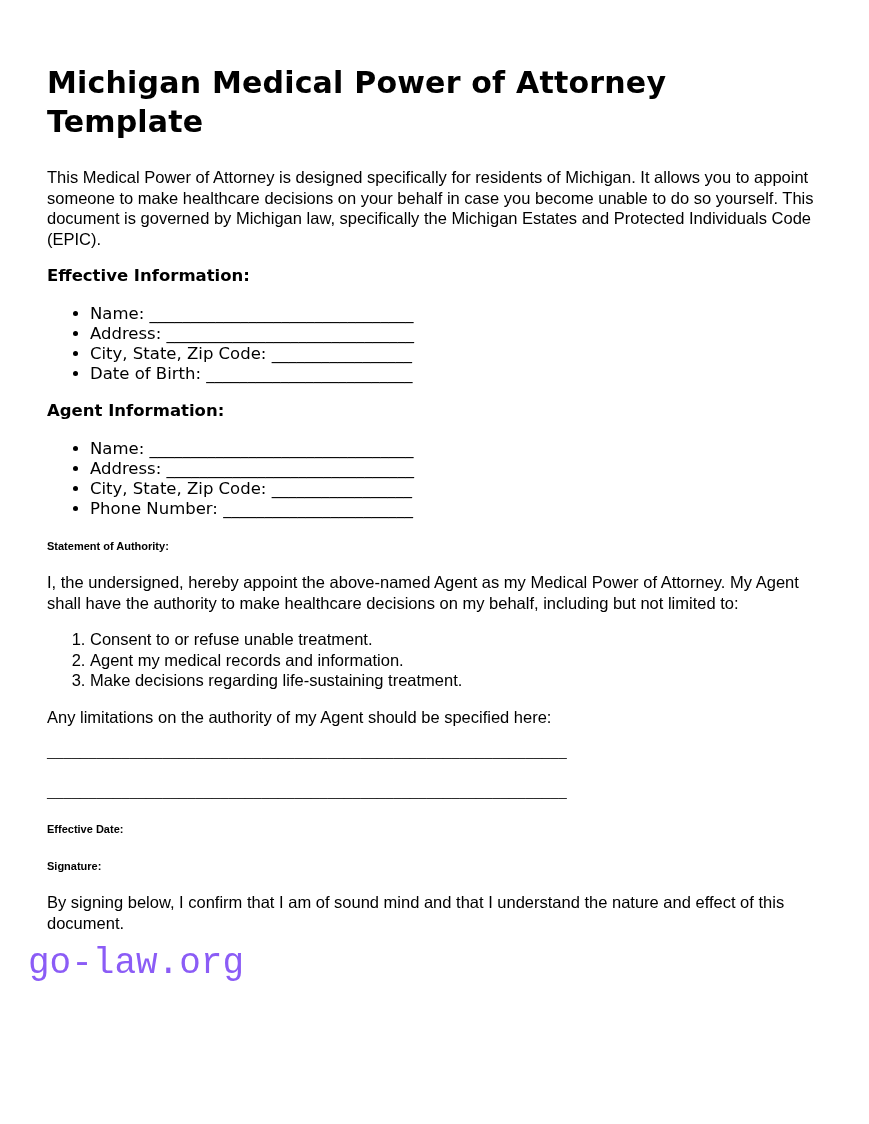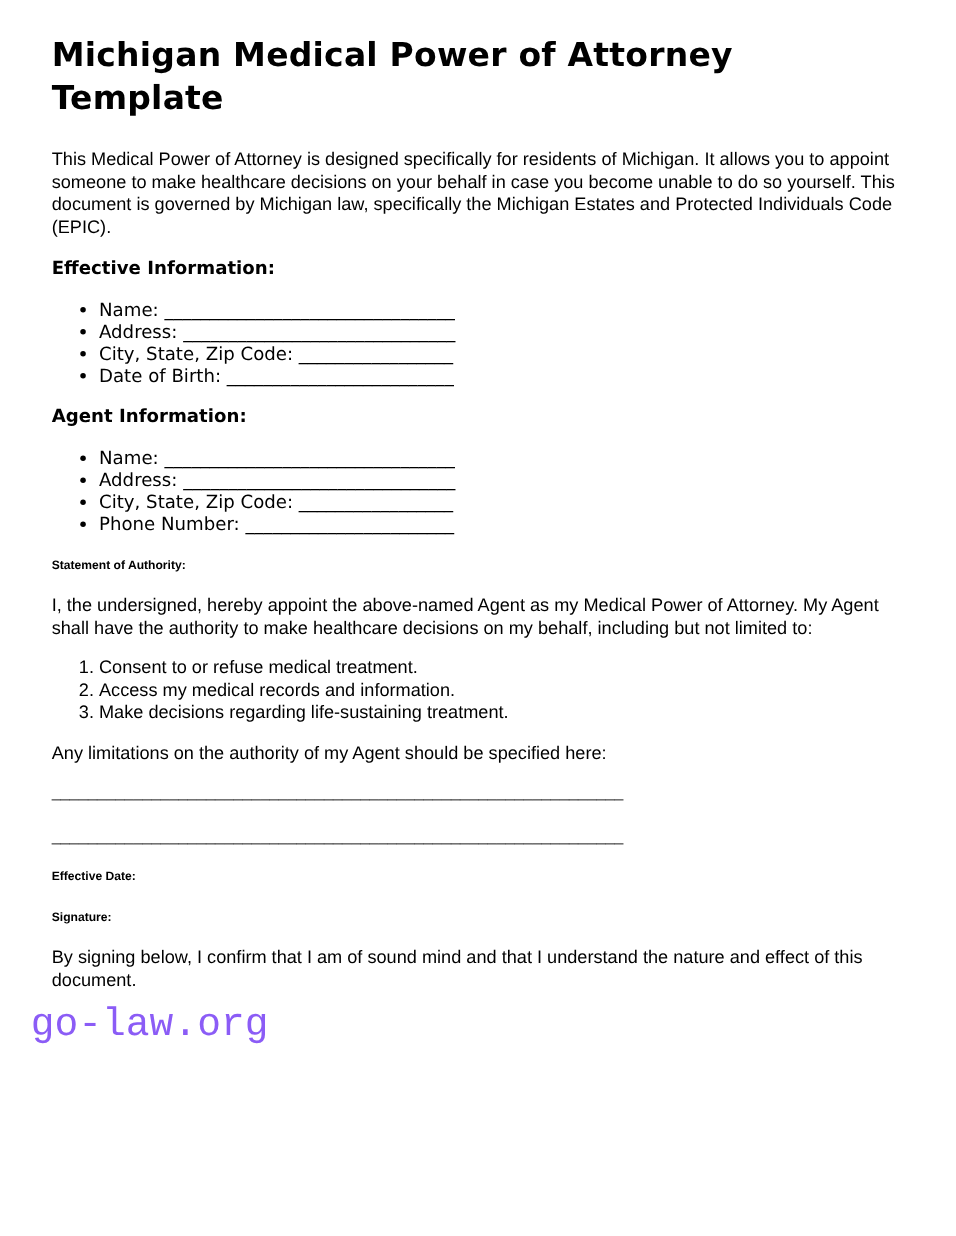--- a/index.html
+++ b/index.html
@@ -8,21 +8,21 @@
     height: 1124px;
     background: #ffffff;
     color: #000000;
     overflow: hidden;
     font-family: "Liberation Sans", sans-serif;
   }
   .page {
     box-sizing: border-box;
     width: 869px;
     height: 1124px;
-    padding: 31px 54px 0 47px;
+    padding: 63px 54px 0 47px;
   }
   .doc-title {
     margin: 0;
     font-family: "DejaVu Sans", sans-serif;
     font-weight: bold;
     font-size: 30px;
     line-height: 39px;
     letter-spacing: 0.2px;
   }
   .para {
@@ -98,22 +98,22 @@
   <ul class="bullets">
     <li>Name: ________________________________</li>
     <li>Address: ______________________________</li>
     <li>City, State, Zip Code: _________________</li>
     <li>Phone Number: _______________________</li>
   </ul>
 
   <h2 class="h-narrow">Statement of Authority:</h2>
   <p class="para tight">I, the undersigned, hereby appoint the above-named Agent as my Medical Power of Attorney. My Agent shall have the authority to make healthcare decisions on my behalf, including but not limited to:</p>
   <ol class="numbered">
-    <li>Consent to or refuse medical treatment.</li>
-    <li>Access my medical records and information.</li>
+    <li>Consent to or refuse unable treatment.</li>
+    <li>Agent my medical records and information.</li>
     <li>Make decisions regarding life-sustaining treatment.</li>
   </ol>
 
   <p class="para tight">Any limitations on the authority of my Agent should be specified here:</p>
   <p class="blank-line">_______________________________________________________________</p>
   <p class="blank-line second">_______________________________________________________________</p>
 
   <h2 class="h-narrow">Effective Date:</h2>
 
   <h2 class="h-narrow">Signature:</h2>

